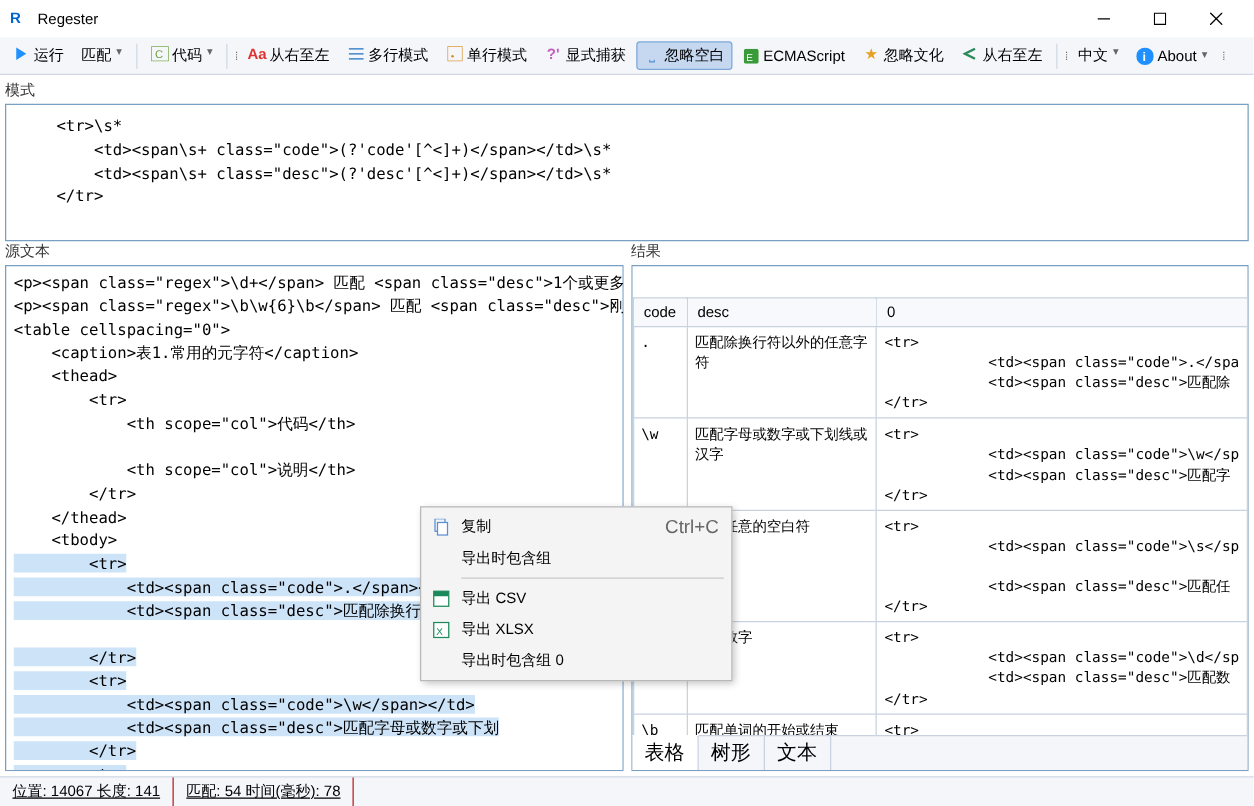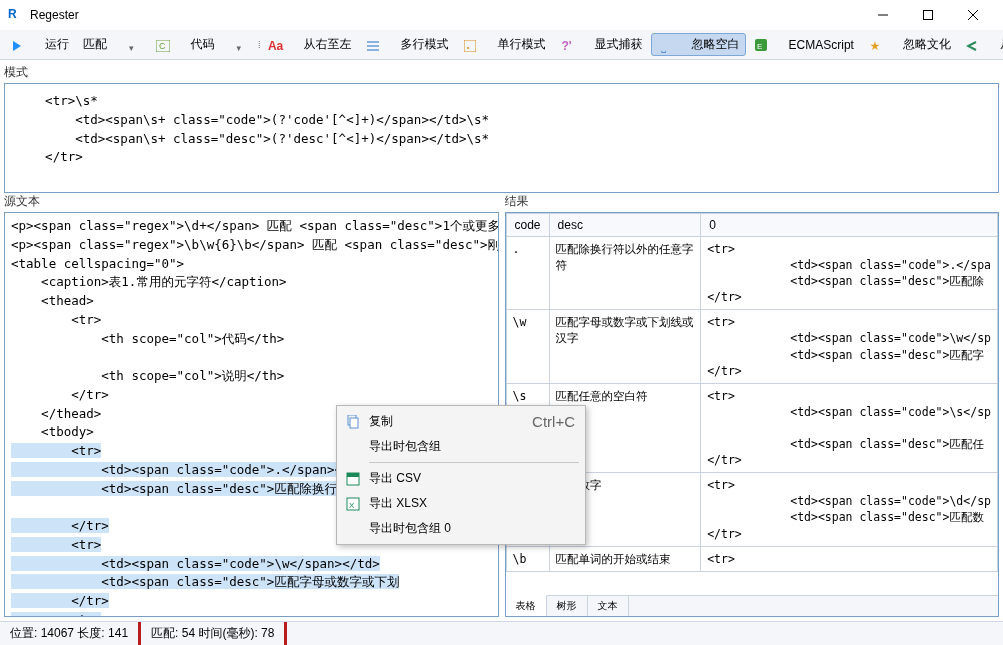--- a/index.html
+++ b/index.html
@@ -3,43 +3,43 @@
 <meta charset="utf-8">
 <style>
 *{box-sizing:border-box;margin:0;padding:0;}
 body{font-family:"Microsoft YaHei","Segoe UI",sans-serif;font-size:12px;color:#000;background:#fff;width:1003px;height:645px;overflow:hidden;position:relative;display:flex;flex-direction:column;}
 .titlebar{height:30px;display:flex;align-items:center;padding:0 8px;background:#fff;}
 .titlebar .app-icon{width:16px;height:16px;margin-right:6px;color:#0066cc;font-weight:bold;}
 .titlebar .title{flex:1;font-size:12px;}
 .window-controls{display:flex;gap:0;}
 .window-controls .btn{width:45px;height:28px;display:flex;align-items:center;justify-content:center;cursor:pointer;}
 .toolbar{height:30px;background:#f4f6fa;border-bottom:1px solid #d0d7e5;display:flex;align-items:center;padding:0 4px;gap:2px;overflow:hidden;white-space:nowrap;}
-.tbtn{display:flex;align-items:flex-end;gap:21px;padding:3px 6px;cursor:pointer;border-radius:3px;font-size:12px;}
+.tbtn{display:flex;align-items:flex-start;gap:3px;padding:3px 6px;cursor:pointer;border-radius:3px;font-size:12px;}
 .tbtn .ico{width:14px;height:14px;display:inline-flex;align-items:center;justify-content:center;}
 .tbtn.active{background:#c5d8f0;border:1px solid #7ba7d9;padding:2px 5px;}
 .sep{width:1px;height:20px;background:#d0d7e5;margin:0 3px;}
 .drop{font-size:9px;color:#666;margin-left:1px;}
 .content{flex:1;display:flex;flex-direction:column;padding:4px;gap:0;overflow:hidden;}
 .panel{display:flex;flex-direction:column;}
 .panel-label{font-size:12px;color:#333;margin-bottom:2px;}
 .pattern-box{height:110px;border:1px solid #7a9fc4;padding:8px 10px;font-family:Consolas,monospace;font-size:12.5px;line-height:1.5;white-space:pre;overflow:auto;}
 .bottom{flex:1;display:flex;gap:6px;overflow:hidden;}
 .left-col,.right-col{flex:1;display:flex;flex-direction:column;overflow:hidden;}
 .source-box{flex:1;border:1px solid #7a9fc4;padding:4px 6px;font-family:Consolas,monospace;font-size:12.5px;line-height:1.5;overflow:auto;white-space:pre;}
 .source-box .hl{background:#cde3f8;}
 .results-wrap{flex:1;border:1px solid #7a9fc4;display:flex;flex-direction:column;overflow:hidden;}
 .results-table{flex:1;overflow:auto;}
-table.rt{border-collapse:collapse;width:100%;font-size:12px;}
+table.rt{border-collapse:collapse;width:100%;font-size:12px;margin-top:25px;}
 table.rt th{background:#f7f9fc;border:1px solid #c8d2e0;padding:4px 8px;text-align:left;font-weight:normal;position:sticky;top:0;}
 table.rt td{border:1px solid #c8d2e0;padding:4px 6px;vertical-align:top;font-family:Consolas,monospace;font-size:11.5px;line-height:1.4;}
 .res-tabs{display:flex;border-top:1px solid #c8d2e0;background:#f4f6fa;}
-.res-tab{padding:3px 10px;border-right:1px solid #c8d2e0;cursor:pointer;font-size:10px;}
+.res-tab{padding:3px 10px;border-right:1px solid #c8d2e0;cursor:pointer;font-size:16px;}
 .res-tab.active{background:#fff;border-top:1px solid #fff;margin-top:-1px;}
 .statusbar{height:24px;background:#f4f6fa;border-top:1px solid #d0d7e5;display:flex;align-items:center;font-size:12px;}
-.statusbar .cell{padding:0 10px;border-right:3px solid #b91c1c;height:100%;display:flex;align-items:center;}
+.statusbar .cell{padding:0 10px;border-right:1px solid #b91c1c;height:100%;display:flex;align-items:center;text-decoration:underline;}
 .context-menu{position:absolute;left:336px;top:405px;width:250px;background:#f4f4f4;border:1px solid #b8b8b8;box-shadow:2px 2px 6px rgba(0,0,0,.25);padding:3px 2px;z-index:1000;}
 .context-menu .mi{display:flex;align-items:center;padding:4px 8px 4px 30px;font-size:12px;cursor:pointer;position:relative;}
 .context-menu .mi .mico{position:absolute;left:6px;width:16px;height:16px;display:flex;align-items:center;justify-content:center;}
 .context-menu .mi .shortcut{margin-left:auto;color:#666;font-size:15px;}
 .context-menu .msep{height:1px;background:#c8c8c8;margin:3px 4px 3px 30px;}
 svg{display:block;}
 </style>
 </head>
 <body>
 

